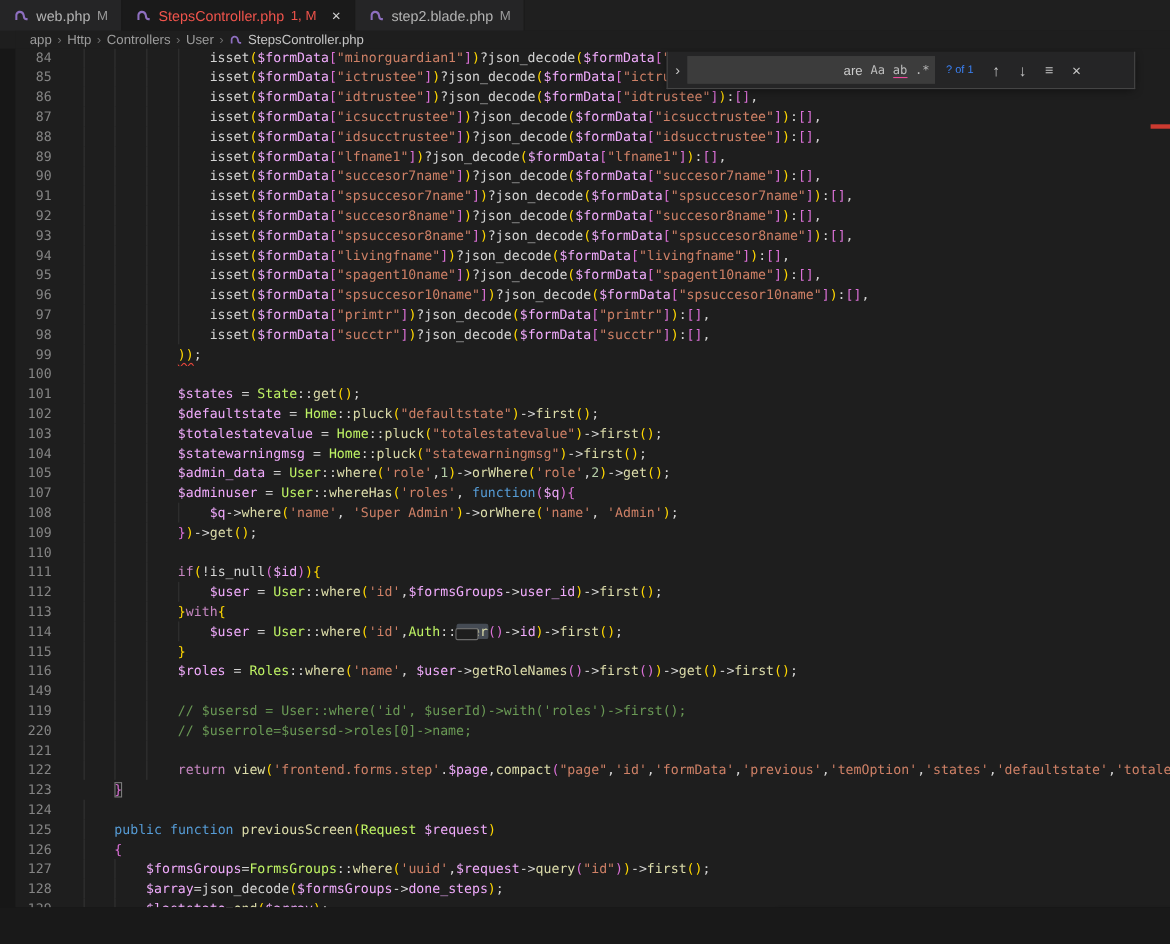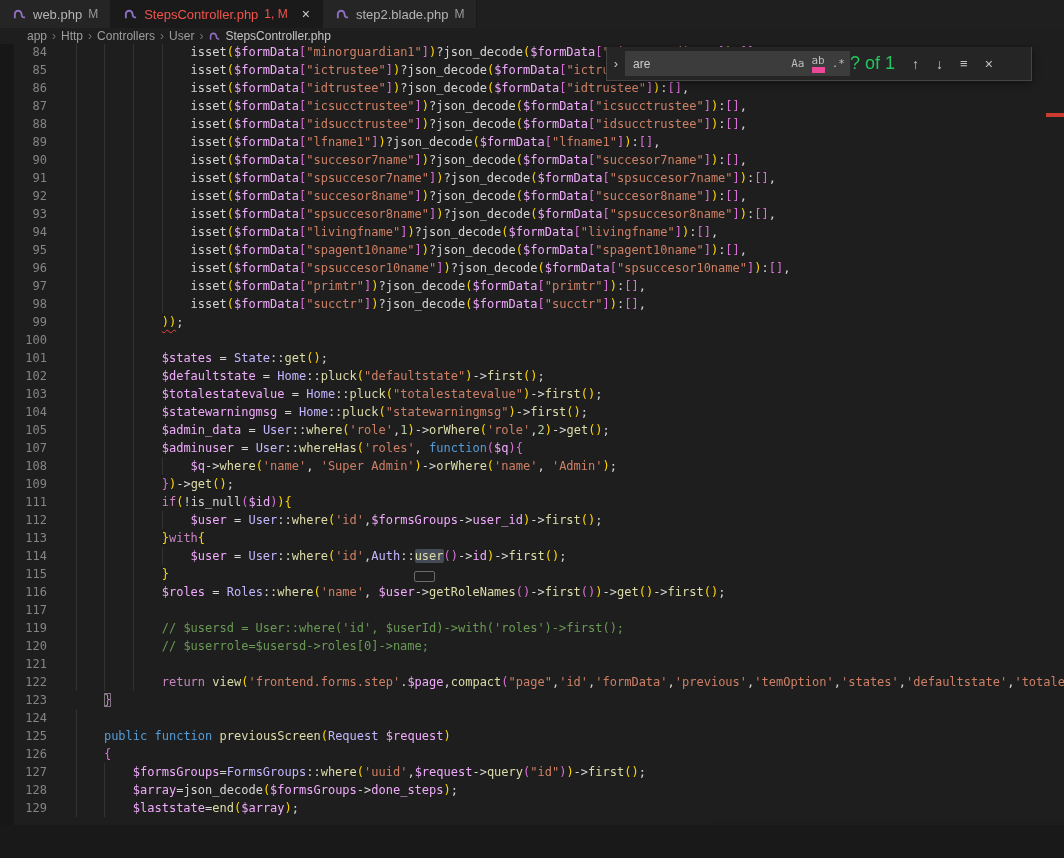--- a/index.html
+++ b/index.html
@@ -21,37 +21,37 @@
   .breadcrumb .last{color:#c5c5c5;display:flex;align-items:center;gap:4px;}
   
   .editor{position:absolute;left:0;top:44px;right:0;bottom:0;background:#1e1e1e;overflow:hidden;}
   .left-strip{position:absolute;left:0;top:0;bottom:0;width:14px;background:#171717;z-index:2;}
   .code-area{position:absolute;left:0;top:-1px;right:0;}
   .line{position:relative;height:18px;line-height:18px;white-space:pre;
         font-family:"DejaVu Sans Mono",monospace;font-size:12px;}
   .ln{display:inline-block;width:47px;margin-right:28px;text-align:right;color:#858585;}
   .guide{position:absolute;top:0;bottom:0;width:1px;background:#323232;}
   .tok-w{color:#d4d4d4}.tok-v{color:#f0abfc}.tok-s{color:#ce8066}.tok-k{color:#c586c0}
-  .tok-b{color:#569cd6}.tok-t{color:#c4b5fd}.tok-f{color:#dcdcaa}.tok-n{color:#b5cea8}
+  .tok-b{color:#569cd6}.tok-t{color:#bef264}.tok-f{color:#dcdcaa}.tok-n{color:#b5cea8}
   .tok-c{color:#6a9955}.tok-g{color:#ffd700}.tok-o{color:#da70d6}
   .sq{text-decoration-line:underline;text-decoration-style:wavy;text-decoration-color:#e4453a;
       text-decoration-thickness:1px;text-underline-offset:3px;}
   .hl{background:#454b54;border-radius:2px;}
   .mb{outline:1px solid #7a7a7a;outline-offset:-1px;}
   
   .find{position:absolute;left:606px;top:3px;width:424px;height:33px;background:#252526;
         border:1px solid #454545;border-top:none;box-shadow:0 2px 8px rgba(0,0,0,.45);
         display:flex;align-items:center;z-index:20;}
   .find .sash{width:18px;text-align:center;color:#c5c5c5;font-size:13px;cursor:pointer;}
   .find .input{width:212px;height:23px;background:#3c3c3c;border:1px solid #3c3c3c;display:flex;
                align-items:center;padding:0 4px 0 7px;}
-  .find .query{flex:1;color:#cccccc;font-size:12px;font-family:"Liberation Sans",sans-serif;}
+  .find .query{flex:1;color:#cccccc;font-size:12px;font-family:"Liberation Sans",sans-serif;text-align:right;}
   .find .opt{color:#bdbdbd;font-size:11px;margin-left:7px;cursor:pointer;font-family:"DejaVu Sans Mono",monospace;}
-  .find .opt.word{border-bottom:6px solid #ec4899;}
-  .find .count{color:#22c55e;font-size:18px;margin-left:0;white-space:nowrap;}
+  .find .opt.word{border-bottom:1px solid #ec4899;}
+  .find .count{color:#3b82f6;font-size:10px;margin-left:10px;white-space:nowrap;}
   .find .btn{color:#c5c5c5;font-size:14px;margin-left:17px;cursor:pointer;line-height:1;}
   .find .btn.lines{font-size:13px;}
   
   .hintbox{position:absolute;left:414px;top:527px;width:19px;height:9px;border:1px solid #6b6b6b;
            border-radius:2px;background:#1e1e1e;z-index:10;}
   .ruler-marker{position:absolute;left:1046px;top:69px;width:18px;height:4px;background:#cc3a30;z-index:15;}
   
   .toast{position:absolute;left:710px;top:788px;width:400px;height:70px;background:#1f1f1f;
          border:1px solid #424242;box-shadow:0 0 8px rgba(0,0,0,.5);display:flex;align-items:flex-start;
          padding:9px 10px;box-sizing:border-box;gap:8px;z-index:30;}
@@ -132,29 +132,30 @@
         <div class="line"><i class="guide" style="left: 75.5px;"></i><i class="guide" style="left: 104.398px;"></i><i class="guide" style="left: 133.297px;"></i><span class="ln">99</span><span class="tok-w">            </span><span class="tok-g sq">))</span><span class="tok-w">;</span></div>
         <div class="line"><i class="guide" style="left: 75.5px;"></i><i class="guide" style="left: 104.398px;"></i><i class="guide" style="left: 133.297px;"></i><span class="ln">100</span></div>
         <div class="line"><i class="guide" style="left: 75.5px;"></i><i class="guide" style="left: 104.398px;"></i><i class="guide" style="left: 133.297px;"></i><span class="ln">101</span><span class="tok-w">            </span><span class="tok-v">$states</span><span class="tok-w"> = </span><span class="tok-t">State</span><span class="tok-w">::</span><span class="tok-f">get</span><span class="tok-g">()</span><span class="tok-w">;</span></div>
         <div class="line"><i class="guide" style="left: 75.5px;"></i><i class="guide" style="left: 104.398px;"></i><i class="guide" style="left: 133.297px;"></i><span class="ln">102</span><span class="tok-w">            </span><span class="tok-v">$defaultstate</span><span class="tok-w"> = </span><span class="tok-t">Home</span><span class="tok-w">::</span><span class="tok-f">pluck</span><span class="tok-g">(</span><span class="tok-s">"defaultstate"</span><span class="tok-g">)</span><span class="tok-w">-&gt;</span><span class="tok-f">first</span><span class="tok-g">()</span><span class="tok-w">;</span></div>
         <div class="line"><i class="guide" style="left: 75.5px;"></i><i class="guide" style="left: 104.398px;"></i><i class="guide" style="left: 133.297px;"></i><span class="ln">103</span><span class="tok-w">            </span><span class="tok-v">$totalestatevalue</span><span class="tok-w"> = </span><span class="tok-t">Home</span><span class="tok-w">::</span><span class="tok-f">pluck</span><span class="tok-g">(</span><span class="tok-s">"totalestatevalue"</span><span class="tok-g">)</span><span class="tok-w">-&gt;</span><span class="tok-f">first</span><span class="tok-g">()</span><span class="tok-w">;</span></div>
         <div class="line"><i class="guide" style="left: 75.5px;"></i><i class="guide" style="left: 104.398px;"></i><i class="guide" style="left: 133.297px;"></i><span class="ln">104</span><span class="tok-w">            </span><span class="tok-v">$statewarningmsg</span><span class="tok-w"> = </span><span class="tok-t">Home</span><span class="tok-w">::</span><span class="tok-f">pluck</span><span class="tok-g">(</span><span class="tok-s">"statewarningmsg"</span><span class="tok-g">)</span><span class="tok-w">-&gt;</span><span class="tok-f">first</span><span class="tok-g">()</span><span class="tok-w">;</span></div>
         <div class="line"><i class="guide" style="left: 75.5px;"></i><i class="guide" style="left: 104.398px;"></i><i class="guide" style="left: 133.297px;"></i><span class="ln">105</span><span class="tok-w">            </span><span class="tok-v">$admin_data</span><span class="tok-w"> = </span><span class="tok-t">User</span><span class="tok-w">::</span><span class="tok-f">where</span><span class="tok-g">(</span><span class="tok-s">'role'</span><span class="tok-w">,</span><span class="tok-n">1</span><span class="tok-g">)</span><span class="tok-w">-&gt;</span><span class="tok-f">orWhere</span><span class="tok-g">(</span><span class="tok-s">'role'</span><span class="tok-w">,</span><span class="tok-n">2</span><span class="tok-g">)</span><span class="tok-w">-&gt;</span><span class="tok-f">get</span><span class="tok-g">()</span><span class="tok-w">;</span></div>
         <div class="line"><i class="guide" style="left: 75.5px;"></i><i class="guide" style="left: 104.398px;"></i><i class="guide" style="left: 133.297px;"></i><span class="ln">107</span><span class="tok-w">            </span><span class="tok-v">$adminuser</span><span class="tok-w"> = </span><span class="tok-t">User</span><span class="tok-w">::</span><span class="tok-f">whereHas</span><span class="tok-g">(</span><span class="tok-s">'roles'</span><span class="tok-w">, </span><span class="tok-b">function</span><span class="tok-o">(</span><span class="tok-v">$q</span><span class="tok-o">)</span><span class="tok-o">{</span></div>
         <div class="line"><i class="guide" style="left: 75.5px;"></i><i class="guide" style="left: 104.398px;"></i><i class="guide" style="left: 133.297px;"></i><i class="guide" style="left: 162.195px;"></i><span class="ln">108</span><span class="tok-w">                </span><span class="tok-v">$q</span><span class="tok-w">-&gt;</span><span class="tok-f">where</span><span class="tok-g">(</span><span class="tok-s">'name'</span><span class="tok-w">, </span><span class="tok-s">'Super Admin'</span><span class="tok-g">)</span><span class="tok-w">-&gt;</span><span class="tok-f">orWhere</span><span class="tok-g">(</span><span class="tok-s">'name'</span><span class="tok-w">, </span><span class="tok-s">'Admin'</span><span class="tok-g">)</span><span class="tok-w">;</span></div>
         <div class="line"><i class="guide" style="left: 75.5px;"></i><i class="guide" style="left: 104.398px;"></i><i class="guide" style="left: 133.297px;"></i><span class="ln">109</span><span class="tok-w">            </span><span class="tok-o">}</span><span class="tok-g">)</span><span class="tok-w">-&gt;</span><span class="tok-f">get</span><span class="tok-g">()</span><span class="tok-w">;</span></div>
+        <div class="line"><i class="guide" style="left: 75.5px;"></i><i class="guide" style="left: 104.398px;"></i><i class="guide" style="left: 133.297px;"></i><span class="ln">110</span></div>
         <div class="line"><i class="guide" style="left: 75.5px;"></i><i class="guide" style="left: 104.398px;"></i><i class="guide" style="left: 133.297px;"></i><span class="ln">111</span><span class="tok-w">            </span><span class="tok-k">if</span><span class="tok-g">(</span><span class="tok-w">!</span><span class="tok-w">is_null</span><span class="tok-o">(</span><span class="tok-v">$id</span><span class="tok-o">)</span><span class="tok-g">)</span><span class="tok-g">{</span></div>
         <div class="line"><i class="guide" style="left: 75.5px;"></i><i class="guide" style="left: 104.398px;"></i><i class="guide" style="left: 133.297px;"></i><i class="guide" style="left: 162.195px;"></i><span class="ln">112</span><span class="tok-w">                </span><span class="tok-v">$user</span><span class="tok-w"> = </span><span class="tok-t">User</span><span class="tok-w">::</span><span class="tok-f">where</span><span class="tok-g">(</span><span class="tok-s">'id'</span><span class="tok-w">,</span><span class="tok-v">$formsGroups</span><span class="tok-w">-&gt;</span><span class="tok-v">user_id</span><span class="tok-g">)</span><span class="tok-w">-&gt;</span><span class="tok-f">first</span><span class="tok-g">()</span><span class="tok-w">;</span></div>
         <div class="line"><i class="guide" style="left: 75.5px;"></i><i class="guide" style="left: 104.398px;"></i><i class="guide" style="left: 133.297px;"></i><span class="ln">113</span><span class="tok-w">            </span><span class="tok-g">}</span><span class="tok-k">with</span><span class="tok-g">{</span></div>
         <div class="line"><i class="guide" style="left: 75.5px;"></i><i class="guide" style="left: 104.398px;"></i><i class="guide" style="left: 133.297px;"></i><i class="guide" style="left: 162.195px;"></i><span class="ln">114</span><span class="tok-w">                </span><span class="tok-v">$user</span><span class="tok-w"> = </span><span class="tok-t">User</span><span class="tok-w">::</span><span class="tok-f">where</span><span class="tok-g">(</span><span class="tok-s">'id'</span><span class="tok-w">,</span><span class="tok-t">Auth</span><span class="tok-w">::</span><span class="tok-f hl">user</span><span class="tok-o">(</span><span class="tok-o">)</span><span class="tok-w">-&gt;</span><span class="tok-v">id</span><span class="tok-g">)</span><span class="tok-w">-&gt;</span><span class="tok-f">first</span><span class="tok-g">()</span><span class="tok-w">;</span></div>
         <div class="line"><i class="guide" style="left: 75.5px;"></i><i class="guide" style="left: 104.398px;"></i><i class="guide" style="left: 133.297px;"></i><span class="ln">115</span><span class="tok-w">            </span><span class="tok-g">}</span></div>
         <div class="line"><i class="guide" style="left: 75.5px;"></i><i class="guide" style="left: 104.398px;"></i><i class="guide" style="left: 133.297px;"></i><span class="ln">116</span><span class="tok-w">            </span><span class="tok-v">$roles</span><span class="tok-w"> = </span><span class="tok-t">Roles</span><span class="tok-w">::</span><span class="tok-f">where</span><span class="tok-g">(</span><span class="tok-s">'name'</span><span class="tok-w">, </span><span class="tok-v">$user</span><span class="tok-w">-&gt;</span><span class="tok-f">getRoleNames</span><span class="tok-o">(</span><span class="tok-o">)</span><span class="tok-w">-&gt;</span><span class="tok-f">first</span><span class="tok-o">(</span><span class="tok-o">)</span><span class="tok-g">)</span><span class="tok-w">-&gt;</span><span class="tok-f">get</span><span class="tok-g">()</span><span class="tok-w">-&gt;</span><span class="tok-f">first</span><span class="tok-g">()</span><span class="tok-w">;</span></div>
-        <div class="line"><i class="guide" style="left: 75.5px;"></i><i class="guide" style="left: 104.398px;"></i><i class="guide" style="left: 133.297px;"></i><span class="ln">117</span></div>
+        <div class="line"><i class="guide" style="left: 75.5px;"></i><i class="guide" style="left: 104.398px;"></i><i class="guide" style="left: 133.297px;"></i><span class="ln">149</span></div>
         <div class="line"><i class="guide" style="left: 75.5px;"></i><i class="guide" style="left: 104.398px;"></i><i class="guide" style="left: 133.297px;"></i><span class="ln">119</span><span class="tok-w">            </span><span class="tok-c">// $usersd = User::where('id', $userId)-&gt;with('roles')-&gt;first();</span></div>
-        <div class="line"><i class="guide" style="left: 75.5px;"></i><i class="guide" style="left: 104.398px;"></i><i class="guide" style="left: 133.297px;"></i><span class="ln">120</span><span class="tok-w">            </span><span class="tok-c">// $userrole=$usersd-&gt;roles[0]-&gt;name;</span></div>
+        <div class="line"><i class="guide" style="left: 75.5px;"></i><i class="guide" style="left: 104.398px;"></i><i class="guide" style="left: 133.297px;"></i><span class="ln">220</span><span class="tok-w">            </span><span class="tok-c">// $userrole=$usersd-&gt;roles[0]-&gt;name;</span></div>
         <div class="line"><i class="guide" style="left: 75.5px;"></i><i class="guide" style="left: 104.398px;"></i><i class="guide" style="left: 133.297px;"></i><span class="ln">121</span></div>
         <div class="line"><i class="guide" style="left: 75.5px;"></i><i class="guide" style="left: 104.398px;"></i><i class="guide" style="left: 133.297px;"></i><span class="ln">122</span><span class="tok-w">            </span><span class="tok-k">return</span><span class="tok-w"> </span><span class="tok-f">view</span><span class="tok-g">(</span><span class="tok-s">'frontend.forms.step'</span><span class="tok-w">.</span><span class="tok-v">$page</span><span class="tok-w">,</span><span class="tok-f">compact</span><span class="tok-o">(</span><span class="tok-s">"page"</span><span class="tok-w">,</span><span class="tok-s">'id'</span><span class="tok-w">,</span><span class="tok-s">'formData'</span><span class="tok-w">,</span><span class="tok-s">'previous'</span><span class="tok-w">,</span><span class="tok-s">'temOption'</span><span class="tok-w">,</span><span class="tok-s">'states'</span><span class="tok-w">,</span><span class="tok-s">'defaultstate'</span><span class="tok-w">,</span><span class="tok-s">'totalestatevalue'</span></div>
         <div class="line"><span class="ln">123</span><span class="tok-w">    </span><span class="tok-o mb">}</span></div>
         <div class="line"><i class="guide" style="left: 75.5px;"></i><span class="ln">124</span></div>
         <div class="line"><i class="guide" style="left: 75.5px;"></i><span class="ln">125</span><span class="tok-w">    </span><span class="tok-b">public</span><span class="tok-w"> </span><span class="tok-b">function</span><span class="tok-w"> </span><span class="tok-f">previousScreen</span><span class="tok-g">(</span><span class="tok-t">Request</span><span class="tok-w"> </span><span class="tok-v">$request</span><span class="tok-g">)</span></div>
         <div class="line"><i class="guide" style="left: 75.5px;"></i><span class="ln">126</span><span class="tok-w">    </span><span class="tok-o">{</span></div>
         <div class="line"><i class="guide" style="left: 75.5px;"></i><i class="guide" style="left: 104.398px;"></i><span class="ln">127</span><span class="tok-w">        </span><span class="tok-v">$formsGroups</span><span class="tok-w">=</span><span class="tok-t">FormsGroups</span><span class="tok-w">::</span><span class="tok-f">where</span><span class="tok-g">(</span><span class="tok-s">'uuid'</span><span class="tok-w">,</span><span class="tok-v">$request</span><span class="tok-w">-&gt;</span><span class="tok-f">query</span><span class="tok-o">(</span><span class="tok-s">"id"</span><span class="tok-o">)</span><span class="tok-g">)</span><span class="tok-w">-&gt;</span><span class="tok-f">first</span><span class="tok-g">()</span><span class="tok-w">;</span></div>
         <div class="line"><i class="guide" style="left: 75.5px;"></i><i class="guide" style="left: 104.398px;"></i><span class="ln">128</span><span class="tok-w">        </span><span class="tok-v">$array</span><span class="tok-w">=</span><span class="tok-w">json_decode</span><span class="tok-g">(</span><span class="tok-v">$formsGroups</span><span class="tok-w">-&gt;</span><span class="tok-v">done_steps</span><span class="tok-g">)</span><span class="tok-w">;</span></div>
         <div class="line"><i class="guide" style="left: 75.5px;"></i><i class="guide" style="left: 104.398px;"></i><span class="ln">129</span><span class="tok-w">        </span><span class="tok-v">$laststate</span><span class="tok-w">=</span><span class="tok-f">end</span><span class="tok-g">(</span><span class="tok-v">$array</span><span class="tok-g">)</span><span class="tok-w">;</span></div>
       </div>

